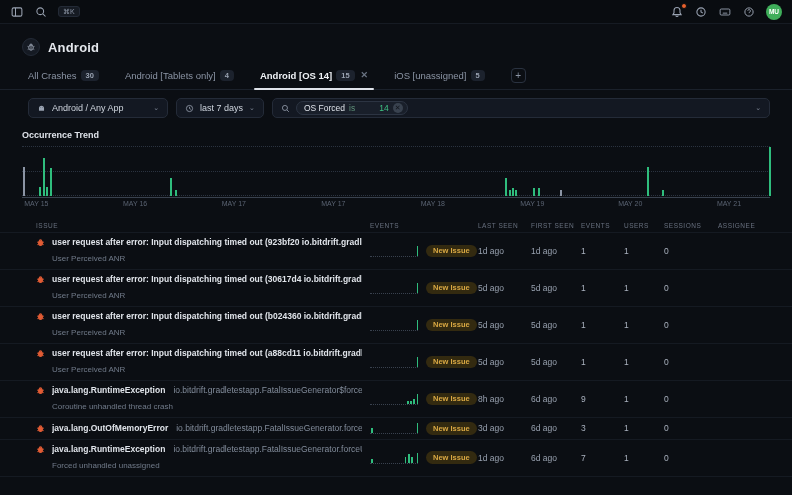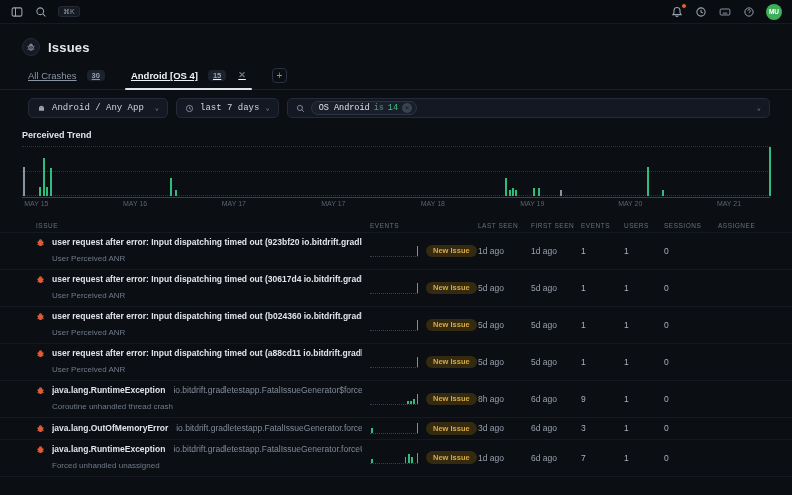--- a/index.html
+++ b/index.html
@@ -29,44 +29,44 @@
   
   .page-head { display:flex; align-items:center; gap:8px; padding:14px 0 0 22px; }
   .bug-circle {
     width:18px; height:18px; border-radius:50%; background:#151a23; border:1px solid #232a36;
     display:flex; align-items:center; justify-content:center; color:#9aa3b2;
   }
   .bug-circle svg { width:10px; height:10px; }
   .page-title { font-size:13px; font-weight:bold; letter-spacing:.2px; }
   
   .tabs-row { display:flex; align-items:flex-end; gap:26px; padding:14px 0 0 28px; border-bottom:1px solid #1b212b; height:34px; }
-  .tab { display:flex; align-items:center; gap:10px; font-size:9.5px; color:#8b94a4; padding-bottom:8px; cursor:pointer; position:relative; white-space:nowrap;text-decoration:underline; }
+  .tab { display:flex; align-items:center; gap:4px; font-size:9.5px; color:#8b94a4; padding-bottom:8px; cursor:pointer; position:relative; white-space:nowrap; }
   .tab.active { color:#eef1f5; font-weight:bold; }
   .tab.active::after { content:""; position:absolute; left:-6px; right:-6px; bottom:-1px; height:2px; background:#dfe3ea; border-radius:2px; }
   .tab-count { font-size:7.5px; font-weight:bold; color:#9aa3b2; background:#1c222d; border-radius:4px; padding:2px 5px; line-height:1; }
   .tab-close { color:#6a7382; font-size:9px; margin-left:2px; cursor:pointer; }
   .tab-add { width:15px; height:15px; border:1px solid #2a3240; border-radius:4px; color:#8b94a4; font-size:10px; line-height:13px; text-align:center; cursor:pointer; margin-bottom:6px; }
   
-  .filters { display:flex; align-items:center; gap:8px; padding:8px 22px 0 28px;font-family:Liberation Mono, monospace; }
+  .filters { display:flex; align-items:center; gap:8px; padding:8px 22px 0 28px; }
   .ctrl {
     height:20px; background:#131822; border:1px solid #242b38; border-radius:5px;
     display:flex; align-items:center; gap:6px; padding:0 8px; font-size:9px; color:#cfd5de; cursor:pointer; white-space:nowrap;
   }
   .ctrl svg { width:9px; height:9px; color:#9aa3b2; }
   .chev { font-size:7px; color:#7d8695; }
   .app-select { width:140px; justify-content:space-between; }
   .app-left { display:flex; align-items:center; gap:6px; }
   .search-box { flex:1; justify-content:flex-start; cursor:text; }
   .chip {
     display:flex; align-items:center; gap:4px; border:1px solid #2c3442; background:#191f2a;
     border-radius:9px; padding:1px 4px 1px 7px; font-size:8.5px;
   }
   .chip .f { color:#dfe3ea; }
   .chip .op { color:#5f8f78; }
-  .chip .v { color:#3fc183; }
+  .chip .v { color:#3fc183;margin-left:20px; }
   .chip-x { width:10px; height:10px; border-radius:50%; background:#39424f; color:#11151c; font-size:7px; line-height:10px; text-align:center; cursor:pointer; }
   .search-end { margin-left:auto; }
   
   .trend-label { font-size:9px; font-weight:bold; padding:12px 0 0 22px; color:#dfe3ea; }
   .chart-wrap { position:relative; margin:4px 22px 0 22px; height:52px; }
   .plot { position:absolute; inset:0; }
   .gline { position:absolute; left:0; right:0; border-top:1px dotted #2b3340; }
   .axis { position:absolute; left:0; right:0; bottom:-2px; border-top:1px solid #39414e; }
   .bar { position:absolute; bottom:0; width:2px; background:#2fbd7d; }
   .bar.gray { background:#8b94a4; }
@@ -156,32 +156,40 @@
     <svg viewBox="0 0 16 16" fill="none" stroke="currentColor" stroke-width="1.4">
         <ellipse cx="8" cy="9" rx="3.5" ry="4.2"></ellipse>
         <path d="M5.8 5.5a2.2 2.2 0 0 1 4.4 0"></path>
         <line x1="8" y1="5" x2="8" y2="13"></line>
         <line x1="4.5" y1="8" x2="2.5" y2="7"></line>
         <line x1="4.5" y1="11" x2="2.8" y2="12"></line>
         <line x1="11.5" y1="8" x2="13.5" y2="7"></line>
         <line x1="11.5" y1="11" x2="13.2" y2="12"></line>
       </svg>
   </span>
-  <span class="page-title">Issues</span>
+  <span class="page-title">Android</span>
 </div>
 
 <div class="tabs-row">
   <span class="tab">
     <span>All Crashes</span>
     <span class="tab-count">30</span>
   </span>
+  <span class="tab">
+    <span>Android [Tablets only]</span>
+    <span class="tab-count">4</span>
+  </span>
   <span class="tab active">
-    <span>Android [OS 4]</span>
+    <span>Android [OS 14]</span>
     <span class="tab-count">15</span>
     <span class="tab-close">✕</span>
+  </span>
+  <span class="tab">
+    <span>iOS [unassigned]</span>
+    <span class="tab-count">5</span>
   </span>
   <span class="tab-add">+</span>
 </div>
 
 <div class="filters">
   <div class="ctrl app-select">
     <span class="app-left">
       <svg viewBox="0 0 16 16" fill="currentColor">
           <path d="M3.5 7.5a4.5 4.5 0 0 1 9 0v4h-9zM5 4.5 4 3m7 1.5L12 3"></path>
           <path d="M3.5 7h9v4.5h-9z"></path>
@@ -199,30 +207,30 @@
       </svg>
     <span>last 7 days</span>
     <span class="chev">⌄</span>
   </div>
   <div class="ctrl search-box">
     <svg viewBox="0 0 16 16" fill="none" stroke="currentColor" stroke-width="1.4">
         <circle cx="7" cy="7" r="4.5"></circle>
         <line x1="10.5" y1="10.5" x2="14" y2="14"></line>
       </svg>
     <span class="chip">
-      <span class="f">OS Android</span>
+      <span class="f">OS Forced</span>
       <span class="op">is</span>
       <span class="v">14</span>
       <span class="chip-x">✕</span>
     </span>
     <span class="chev search-end">⌄</span>
   </div>
 </div>
 
-<div class="trend-label">Perceived Trend</div>
+<div class="trend-label">Occurrence Trend</div>
 <div class="chart-wrap">
   <div class="plot" id="plot">
     <div class="gline" style="top:4%"></div>
     <div class="gline" style="top:52%"></div>
     <div class="gline" style="top:99%"></div>
     <div class="axis"></div>
   <div class="bar gray" style="left: 0.1%; height: 55%;"></div>
       <div class="bar" style="left: 2.3%; height: 17%;"></div>
       <div class="bar" style="left: 2.8%; height: 73%;"></div>
       <div class="bar" style="left: 3.2%; height: 17%;"></div>

